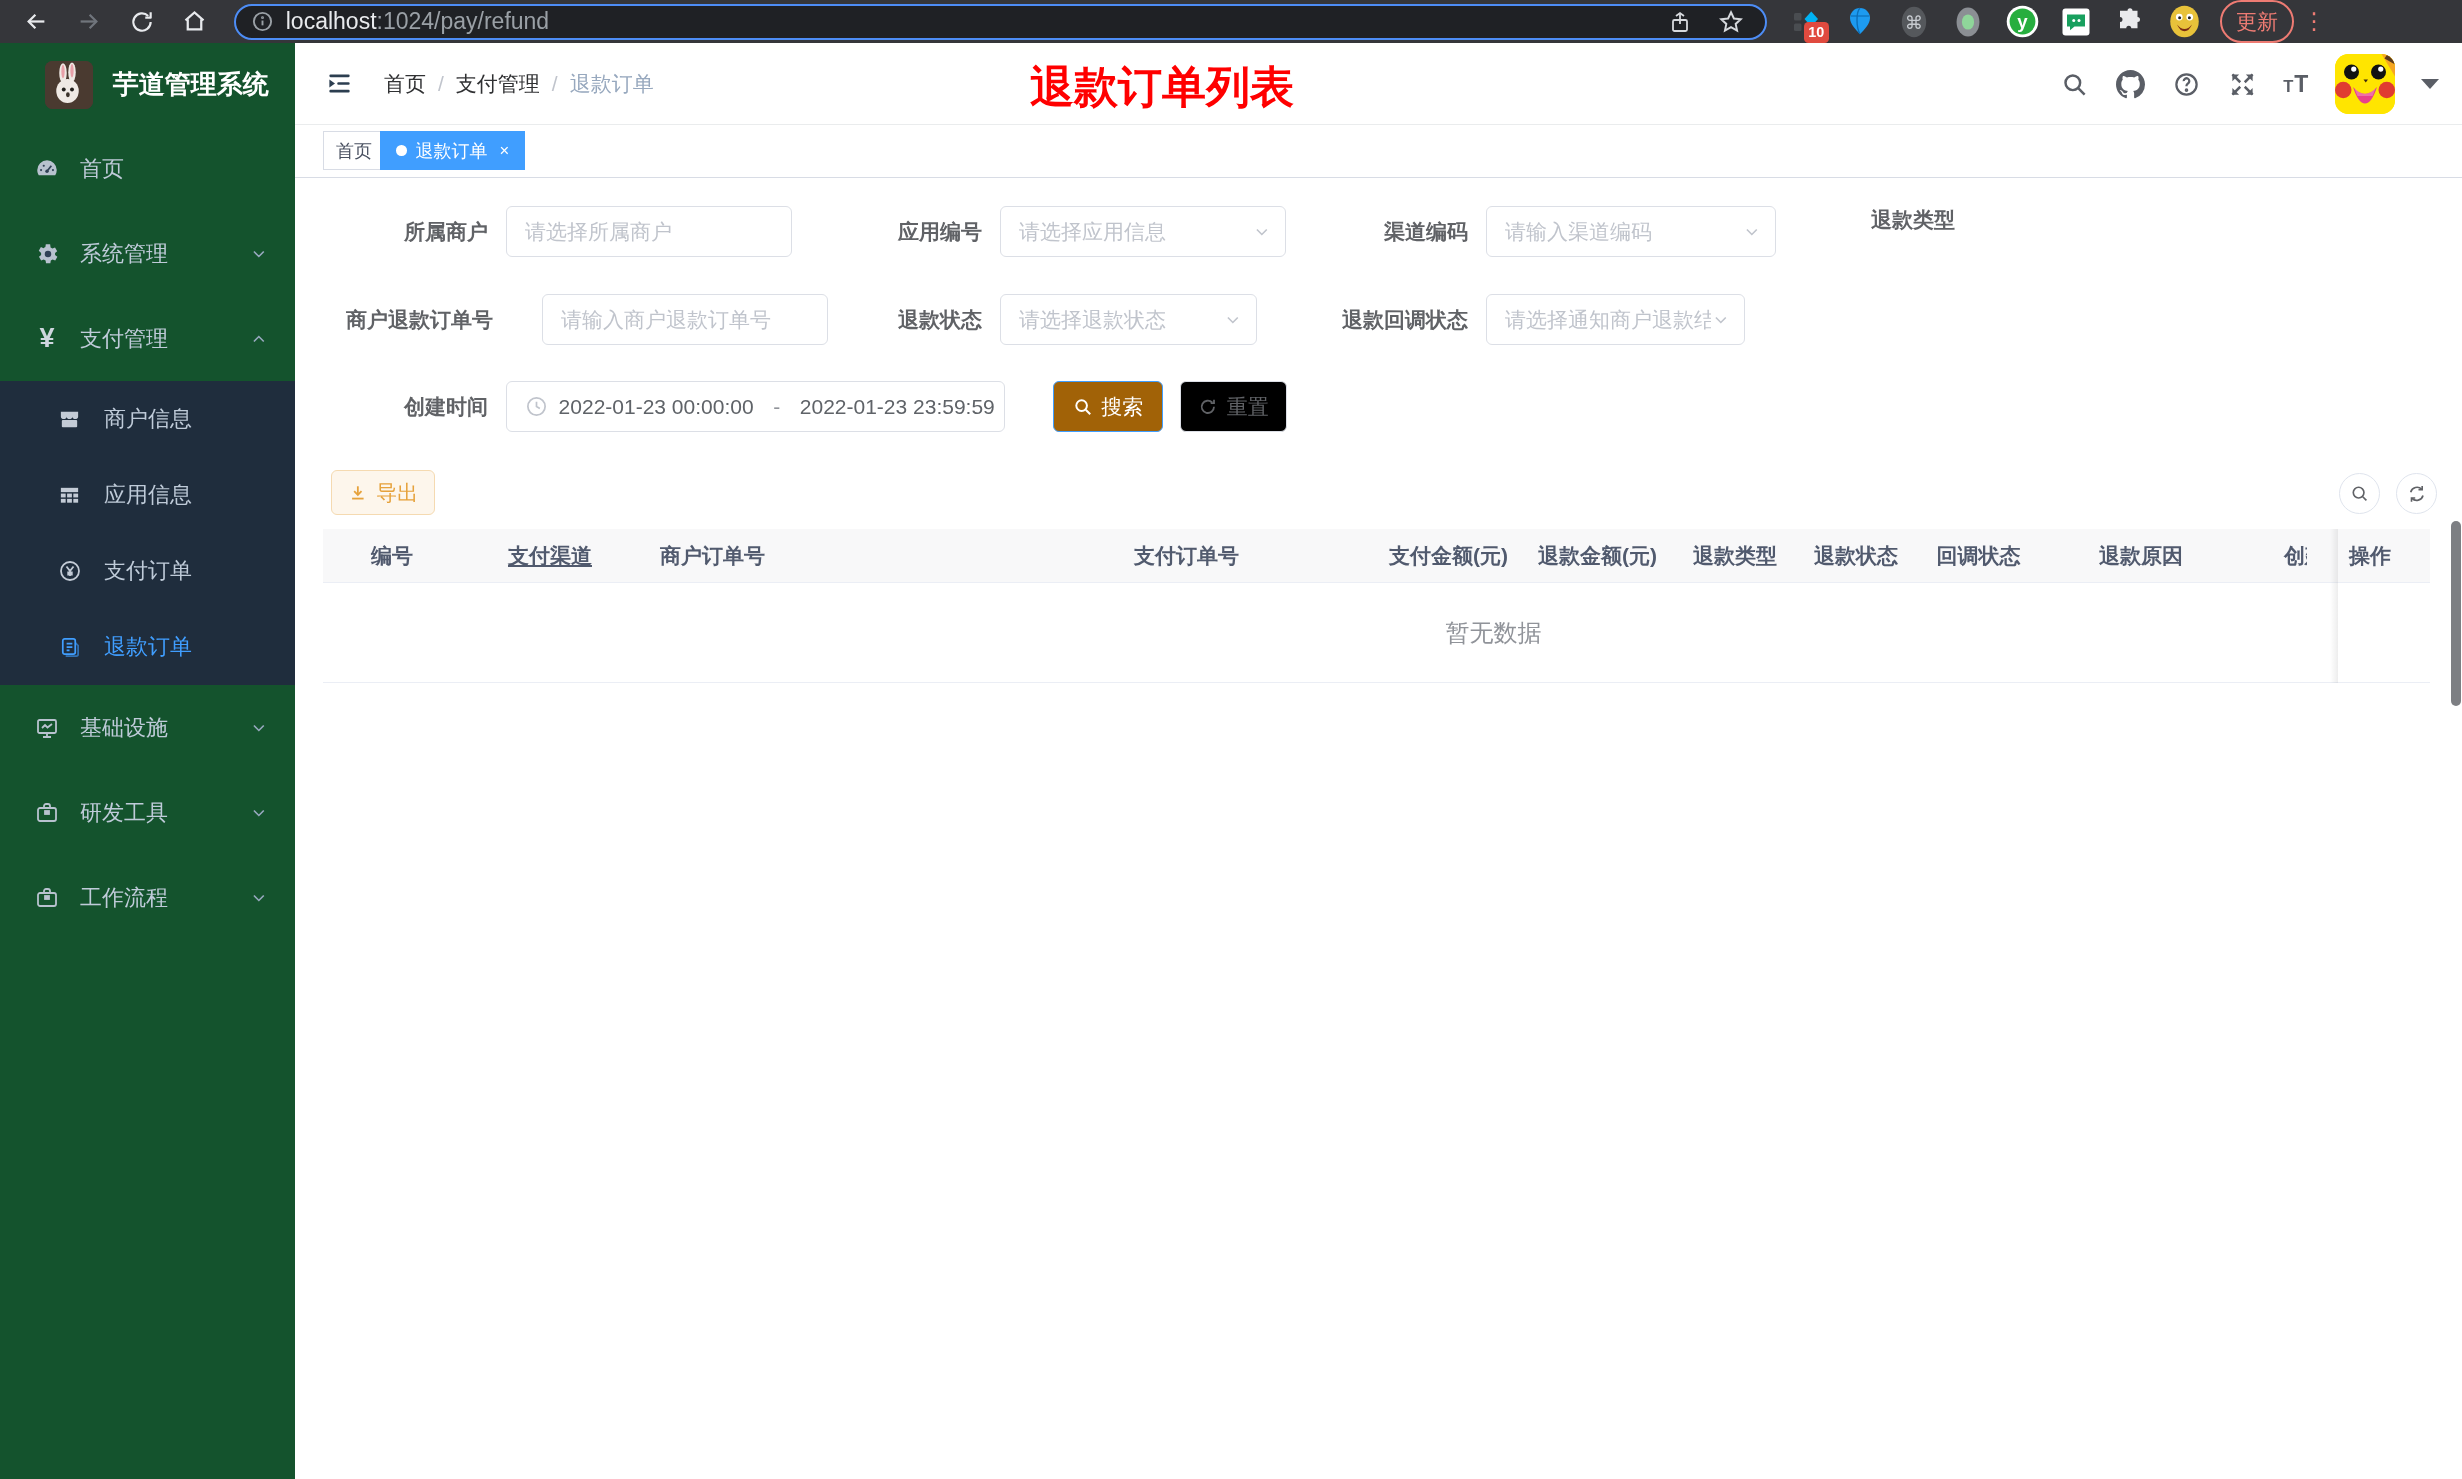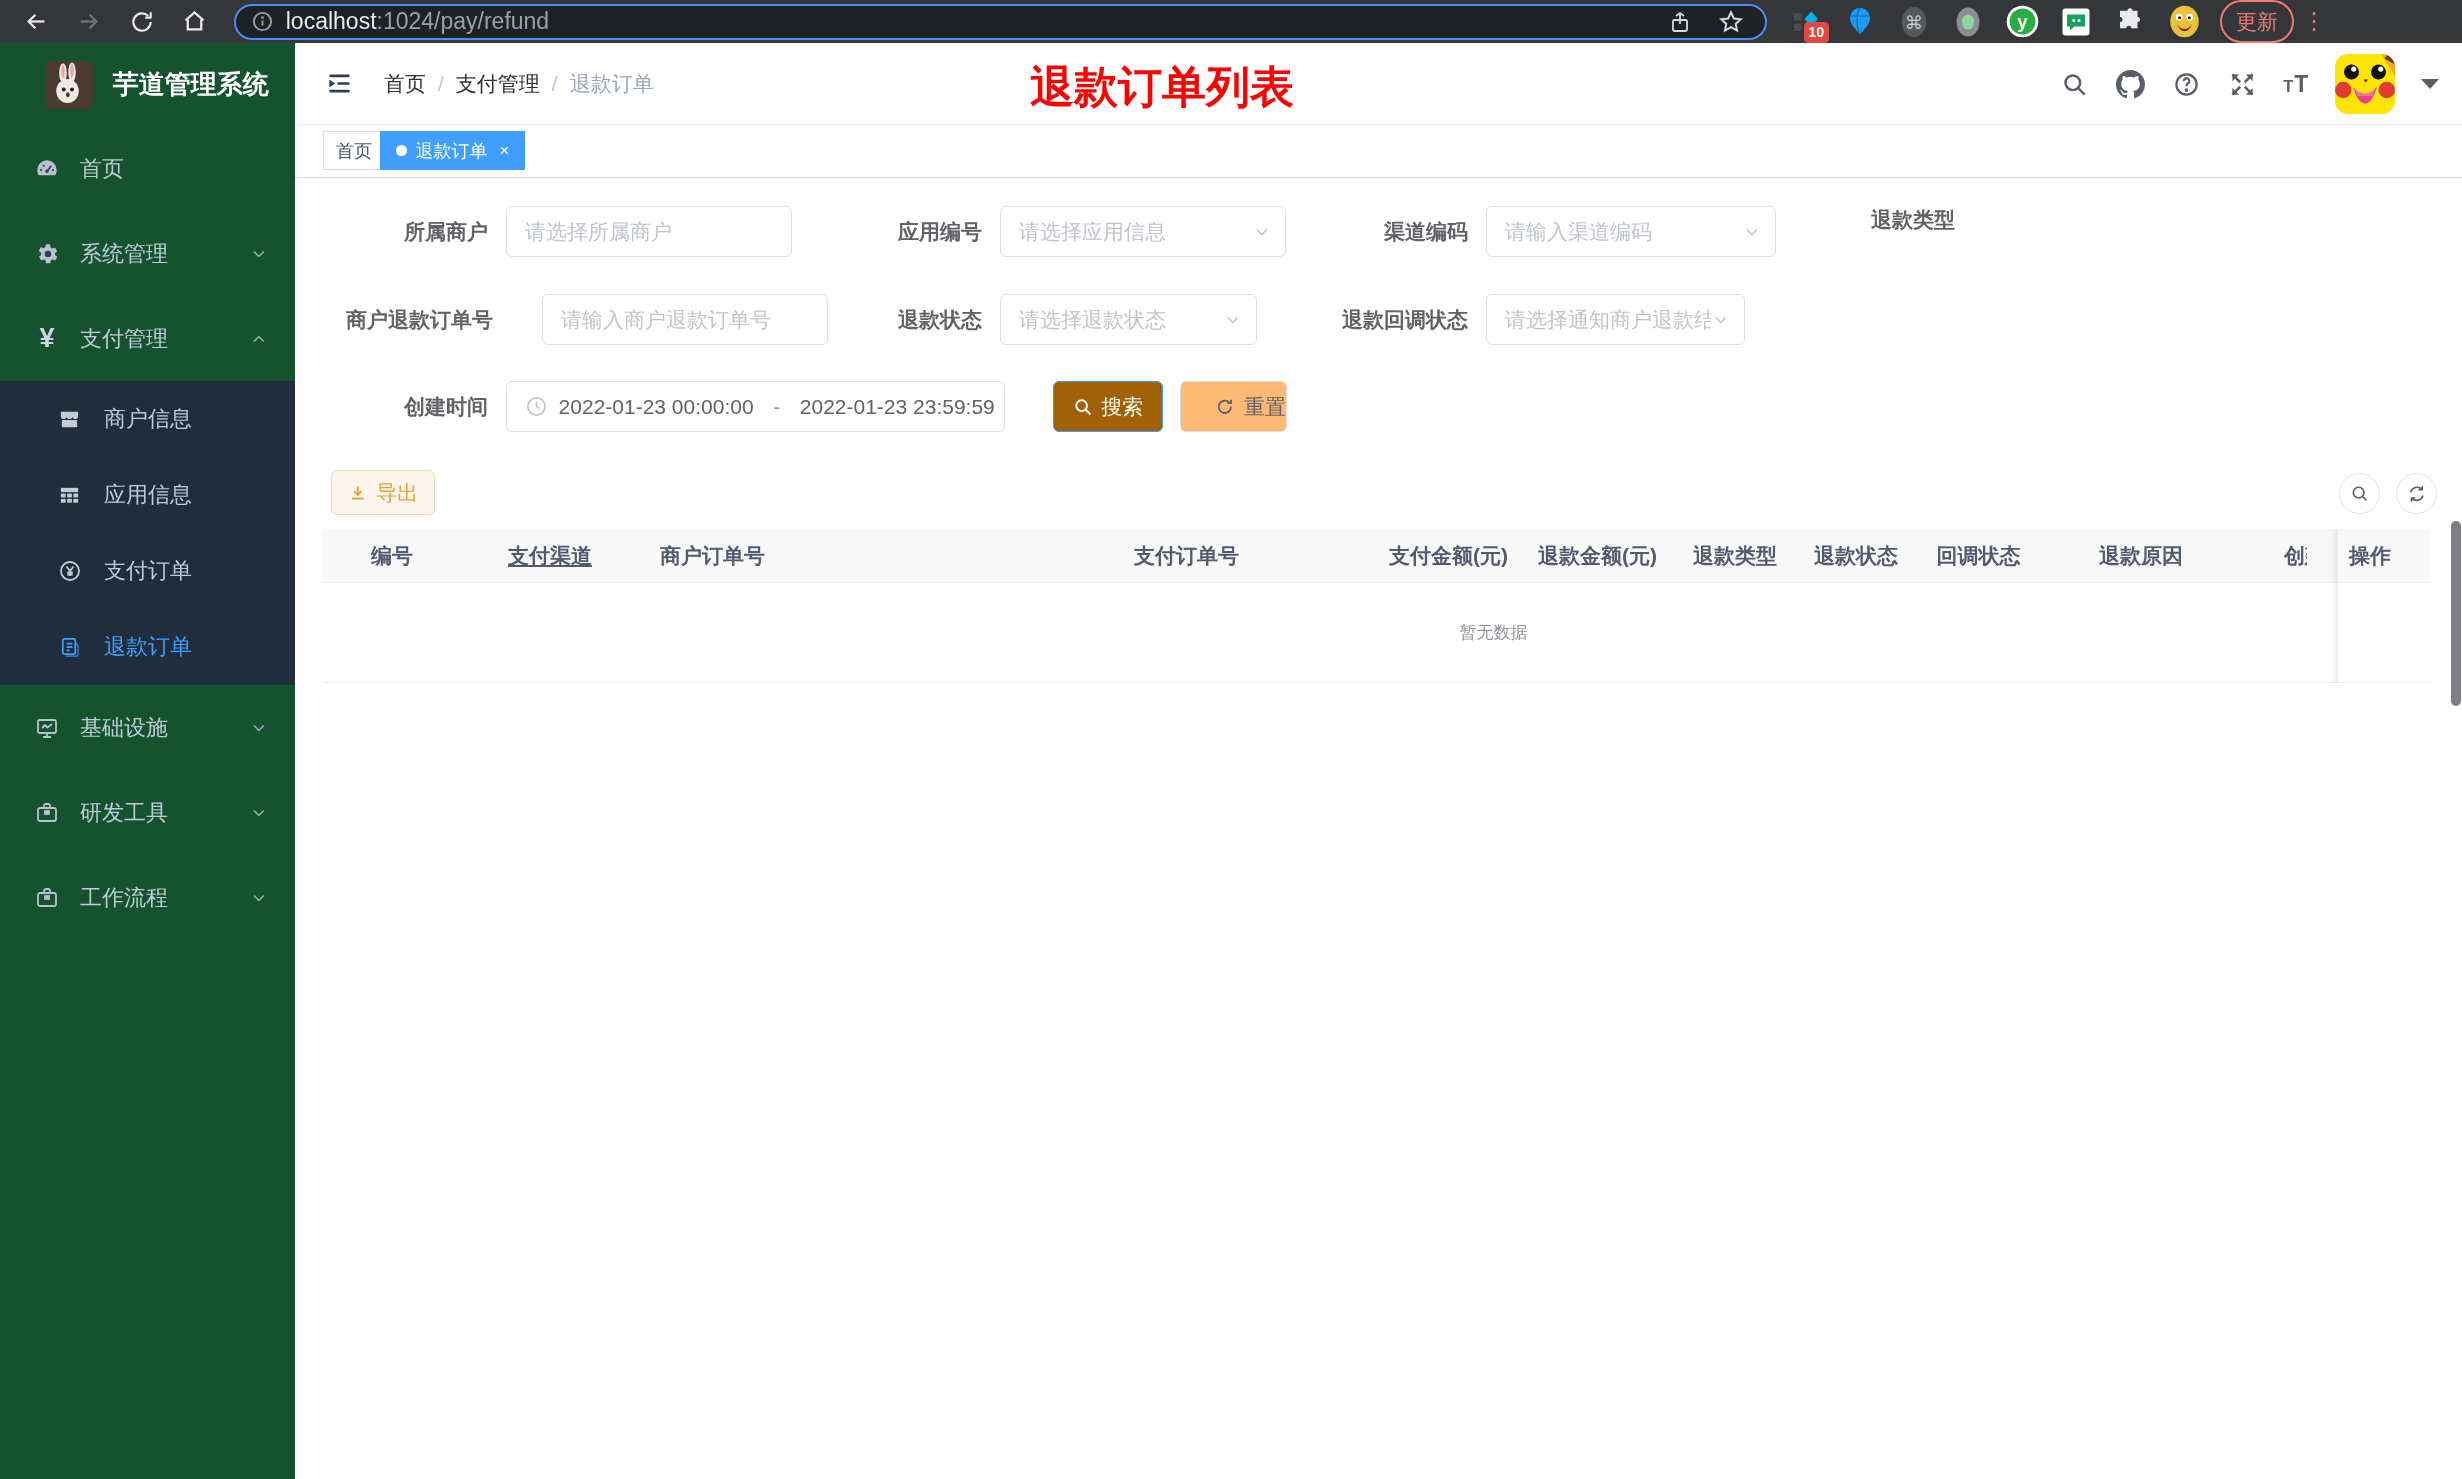--- a/index.html
+++ b/index.html
@@ -65,33 +65,33 @@
   .content { position:absolute; left:0; top:135px; right:0; bottom:0; background:#fff; }
   .field { position:absolute; display:flex; align-items:center; }
   .flabel { text-align:right; padding-right:18px; font-weight:700; font-size:21px; color:#606266; white-space:nowrap; }
   .fctl { position:relative; height:51px; border:1.5px solid #dcdfe6; border-radius:6px; background:#fff; display:flex; align-items:center; padding:8px 18px; font-size:21px; color:#c0c4cc; white-space:nowrap; overflow:hidden; }
   .fctl .ph { overflow:hidden; text-overflow:clip; }
   .sel-arrow { position:absolute; right:13.6px; top:50%; transform:translateY(-50%); }
   .date-ctl { color:#5f6368; gap:10.6px; }
   .date-sep { color:#909399; margin:0 9px; flex:0 0 auto; }
   .btn { display:inline-flex; align-items:center; justify-content:center; gap:9px; border-radius:6px; font-size:21px; cursor:pointer; white-space:nowrap; }
   .btn-primary { background:#a16207; border:1.5px solid #409eff; color:#fff; }
-  .btn-plain { background:#fdba74; border:1.5px solid #dcdfe6; color:#606266;justify-content:flex-end; }
+  .btn-plain { background:#000000; border:1.5px solid #dcdfe6; color:#606266; }
   .btn-warning { background:#fdf6ec; border:1.5px solid #f5dab1; color:#e6a23c; }
   .circle-btn { position:absolute; width:41px; height:41px; border-radius:50%; border:1.5px solid #dfe4ed; background:#fff; display:flex; align-items:center; justify-content:center; color:#606266; cursor:pointer; }
 
   
   .table { position:absolute; left:28px; top:351px; width:2107px; }
   .thead { display:flex; height:54px; background:#f8f8f9; border-bottom:1.5px solid #ebeef5; align-items:center; font-weight:700; font-size:21px; color:#515a6e; }
   .th { overflow:hidden; white-space:nowrap; height:54px; line-height:54px; flex:0 0 auto; }
   .c0{width:159px;padding-left:48px;} .c1{width:151px;padding-left:26px;text-decoration:underline;} .c2{width:476px;padding-left:27px;}
   .c3{width:257px;padding-left:25px;} .c4{width:151px;padding-left:23px;} .c5{width:151px;padding-left:21px;}
   .c6{width:121px;padding-left:25px;} .c7{width:121px;padding-left:25px;} .c8{width:162px;padding-left:26.5px;}
   .c9{width:185px;padding-left:27px;} .c10{width:50px;padding-left:27px;} .c11{width:122px;padding-left:42px;}
-  .empty-row { height:100px; border-bottom:1.5px solid #ebeef5; display:flex; align-items:center; justify-content:center; padding-left:234px; font-size:17px; color:#909399; }
+  .empty-row { height:100px; border-bottom:1.5px solid #ebeef5; display:flex; align-items:center; justify-content:center; padding-left:234px; font-size:24px; color:#909399; }
   .fixed-shadow { position:absolute; left:2007px; top:0; width:7.6px; height:154px; background:linear-gradient(to right, rgba(0,0,0,0), rgba(0,0,0,.07)); }
   .scrollbar-thumb { position:absolute; left:2451px; top:521px; width:9.8px; height:185px; background:#7d7f83; border-radius:5.3px; }
 
   svg { display:block; }
 </style>
 </head>
 <body>
 
 <div id="page">
 

